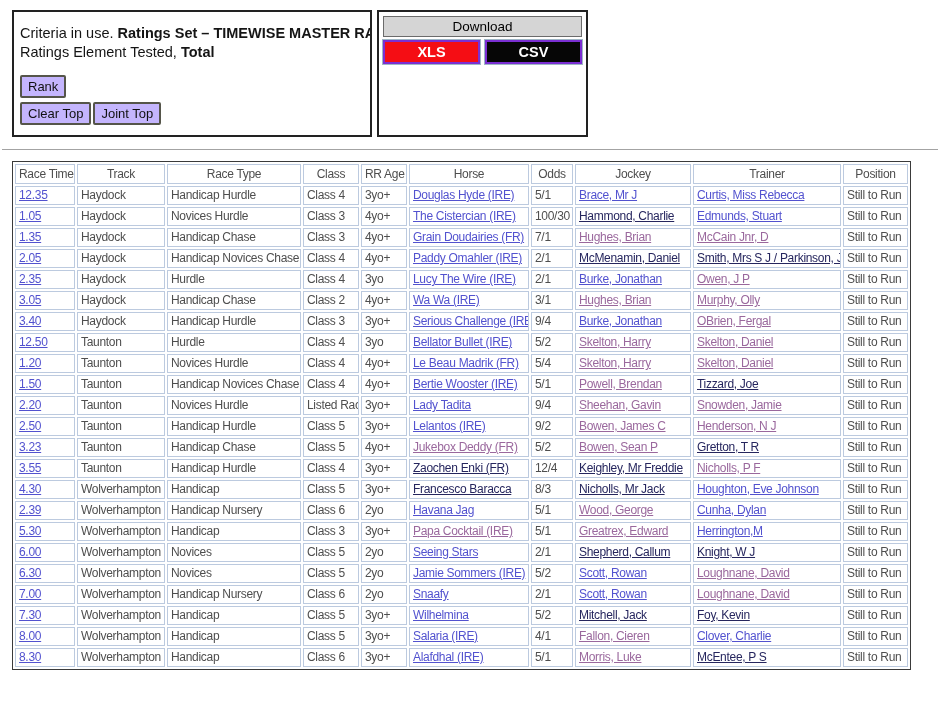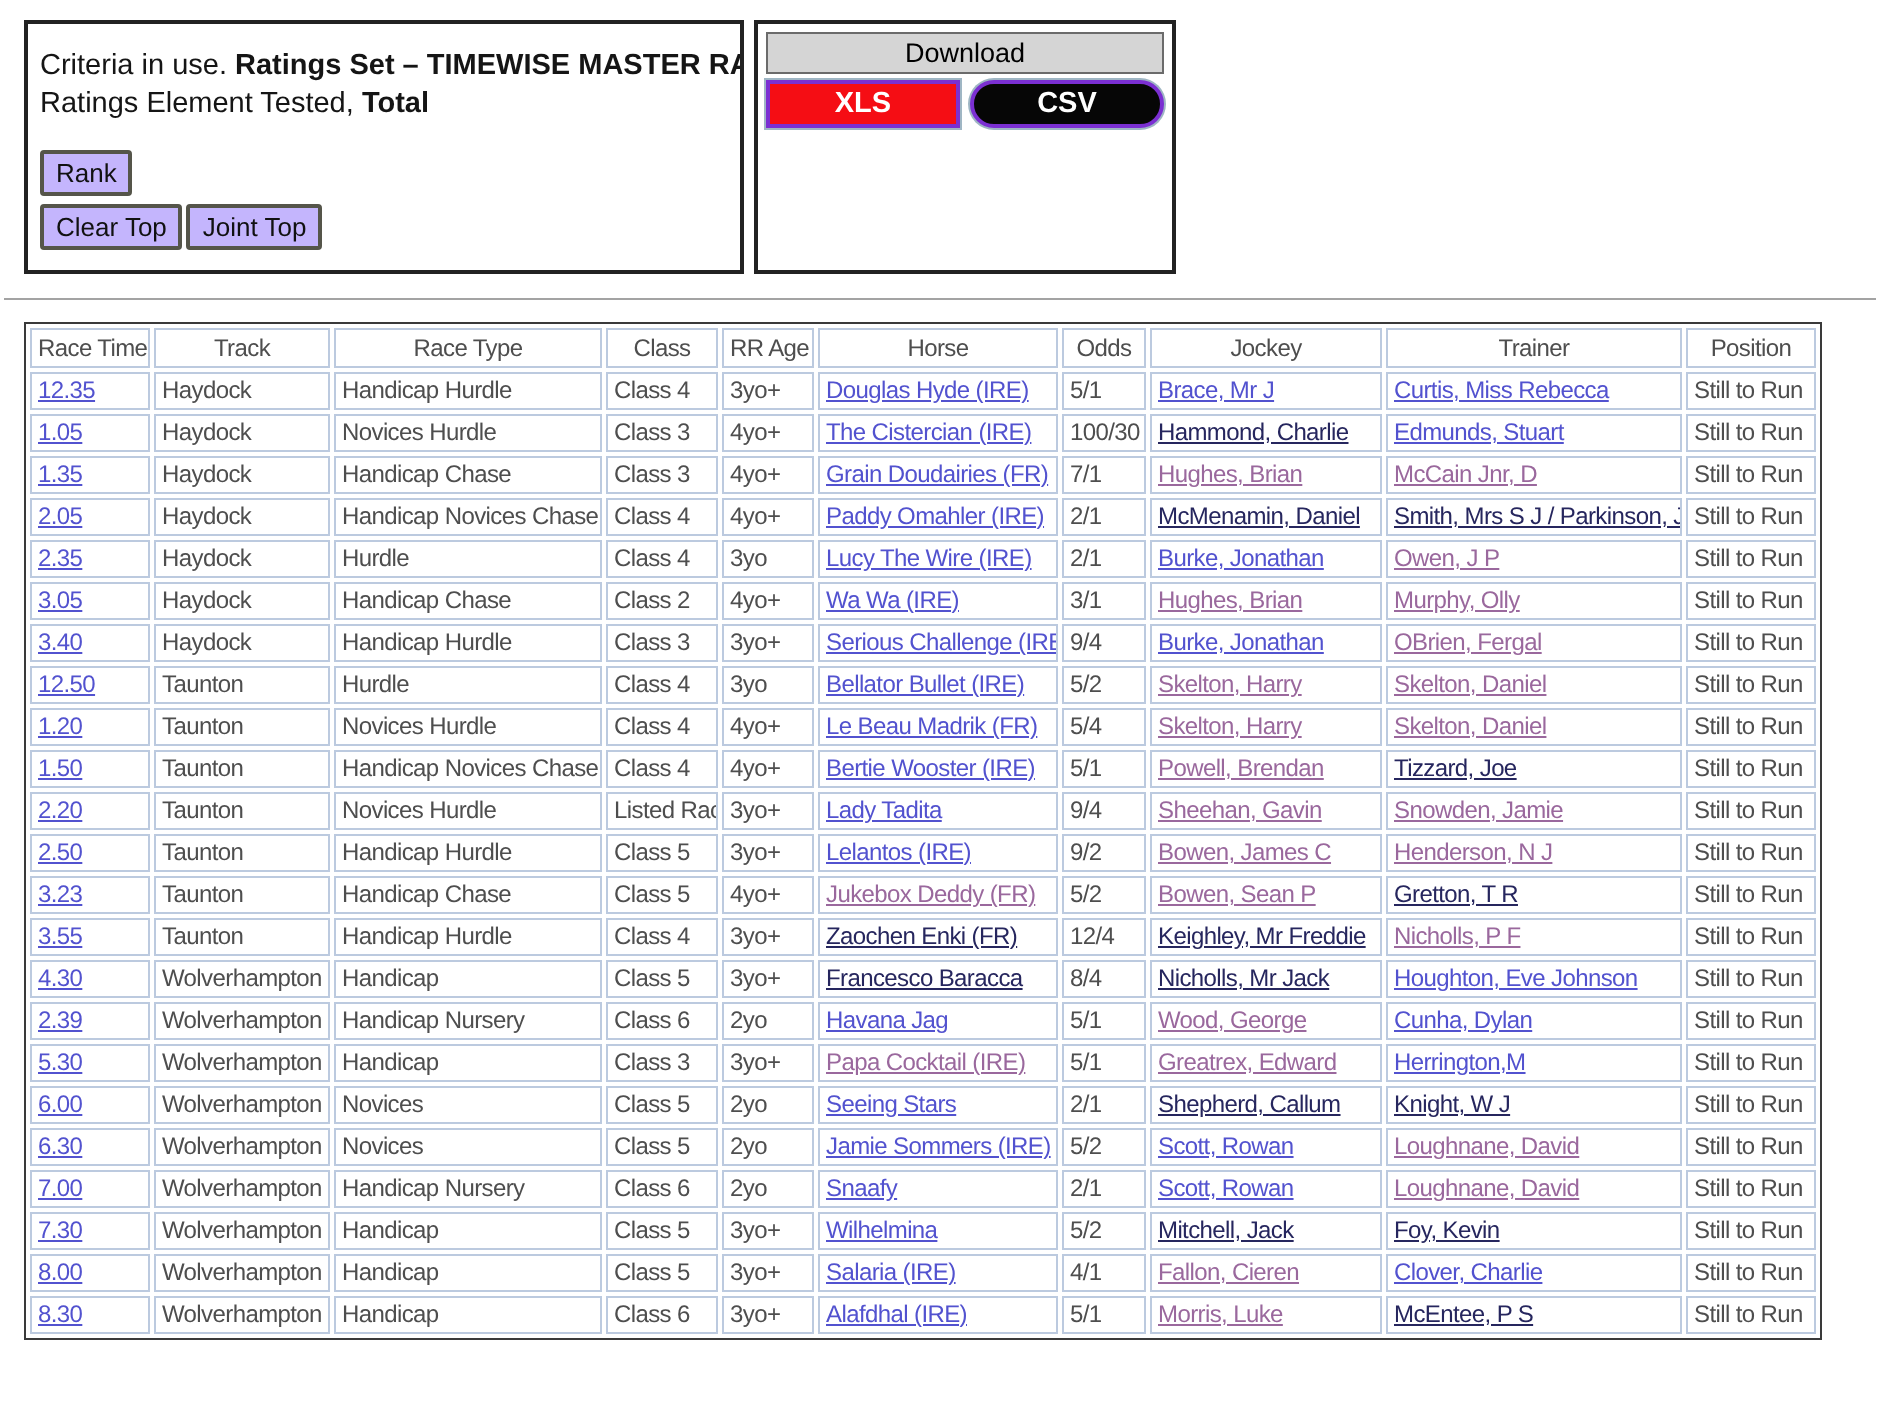--- a/index.html
+++ b/index.html
@@ -52,21 +52,21 @@
   .dl-btn {
     flex:1; text-align:center;
     font-weight:bold; font-size:14.5px; color:#fff;
     padding:2px 0;
     border:2px solid #7b2fd2;
     box-shadow:0 0 0 1px #9fb6c4;
     cursor:pointer;
     font-family:Liberation Sans, sans-serif;
   }
   .xls-btn { background:#f50d14; }
-  .csv-btn { background:#060606;border-radius:12px; }
+  .csv-btn { background:#060606; }
 
   hr.divider {
     border:0; border-top:1px solid #a3a3a3;
     margin:12px 2px 0 2px;
   }
 
   table.results {
     border-collapse:separate; border-spacing:2px;
     table-layout:fixed;
     width:785px;
@@ -313,21 +313,21 @@
         <td><a class="c-p">Nicholls, P F</a></td>
         <td>Still to Run</td>
       </tr>
       <tr>
         <td><a class="c-b">4.30</a></td>
         <td>Wolverhampton</td>
         <td>Handicap</td>
         <td>Class 5</td>
         <td>3yo+</td>
         <td><a class="c-d">Francesco Baracca</a></td>
-        <td>8/4</td>
+        <td>8/3</td>
         <td><a class="c-d">Nicholls, Mr Jack</a></td>
         <td><a class="c-b">Houghton, Eve Johnson</a></td>
         <td>Still to Run</td>
       </tr>
       <tr>
         <td><a class="c-b">2.39</a></td>
         <td>Wolverhampton</td>
         <td>Handicap Nursery</td>
         <td>Class 6</td>
         <td>2yo</td>

